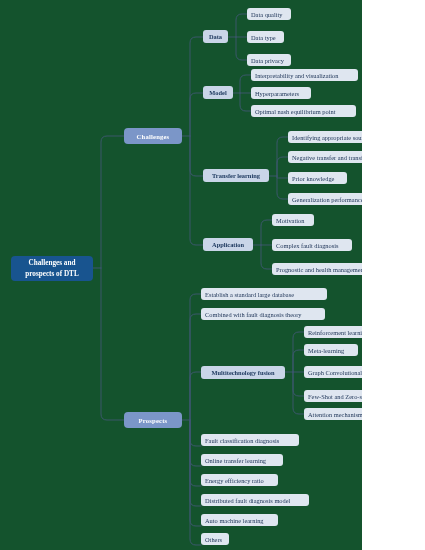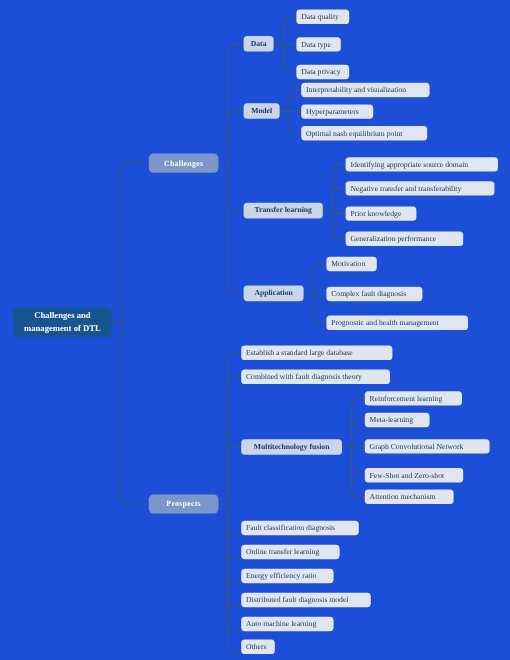--- a/index.html
+++ b/index.html
@@ -1,19 +1,19 @@
 <!DOCTYPE html>
 <html><head>
 <meta charset="utf-8">
 <style>
   html,body{margin:0;padding:0;background:#ffffff;}
   #root-canvas{
     position:relative;
-    width:425px;height:550px;
-    background:#1d4ed8;
+    width:362px;height:550px;
+    background:#14532d;
     font-family:"Liberation Serif","DejaVu Serif",serif;
     overflow:hidden;
   }
   svg.wires{position:absolute;left:0;top:0;width:425px;height:550px;pointer-events:none;}
   .node{position:absolute;box-sizing:border-box;display:flex;align-items:center;white-space:nowrap;}
 
   
   .n0{
     background:#18548F;
     color:#ffffff;
@@ -116,21 +116,21 @@
       <path d="M293,372 L293,338 Q293,332 299,332 L304,332"></path>
       <path d="M293,372 L293,356 Q293,350 299,350 L304,350"></path>
       <path d="M293,372 L304,372"></path>
       <path d="M293,372 L293,390 Q293,396 299,396 L304,396"></path>
       <path d="M293,372 L293,408 Q293,414 299,414 L304,414"></path>
     </g>
   </svg>
 
   <div class="node n0" style="left:11px;top:256px;width:82px;height:25px;">
     <span>Challenges and</span>
-    <span>management of DTL</span>
+    <span>prospects of DTL</span>
   </div>
 
   <div class="node n1" style="left:124px;top:128px;width:58px;height:16px;">Challenges</div>
 
   <div class="node n2" style="left:203px;top:30px;width:25px;height:13px;">Data</div>
   <div class="node n3" style="left:247px;top:8px;width:44px;height:12px;">Data quality</div>
   <div class="node n3" style="left:247px;top:31px;width:37px;height:12px;">Data type</div>
   <div class="node n3" style="left:247px;top:54px;width:44px;height:12px;">Data privacy</div>
 
   <div class="node n2" style="left:203px;top:86px;width:30px;height:13px;">Model</div>

